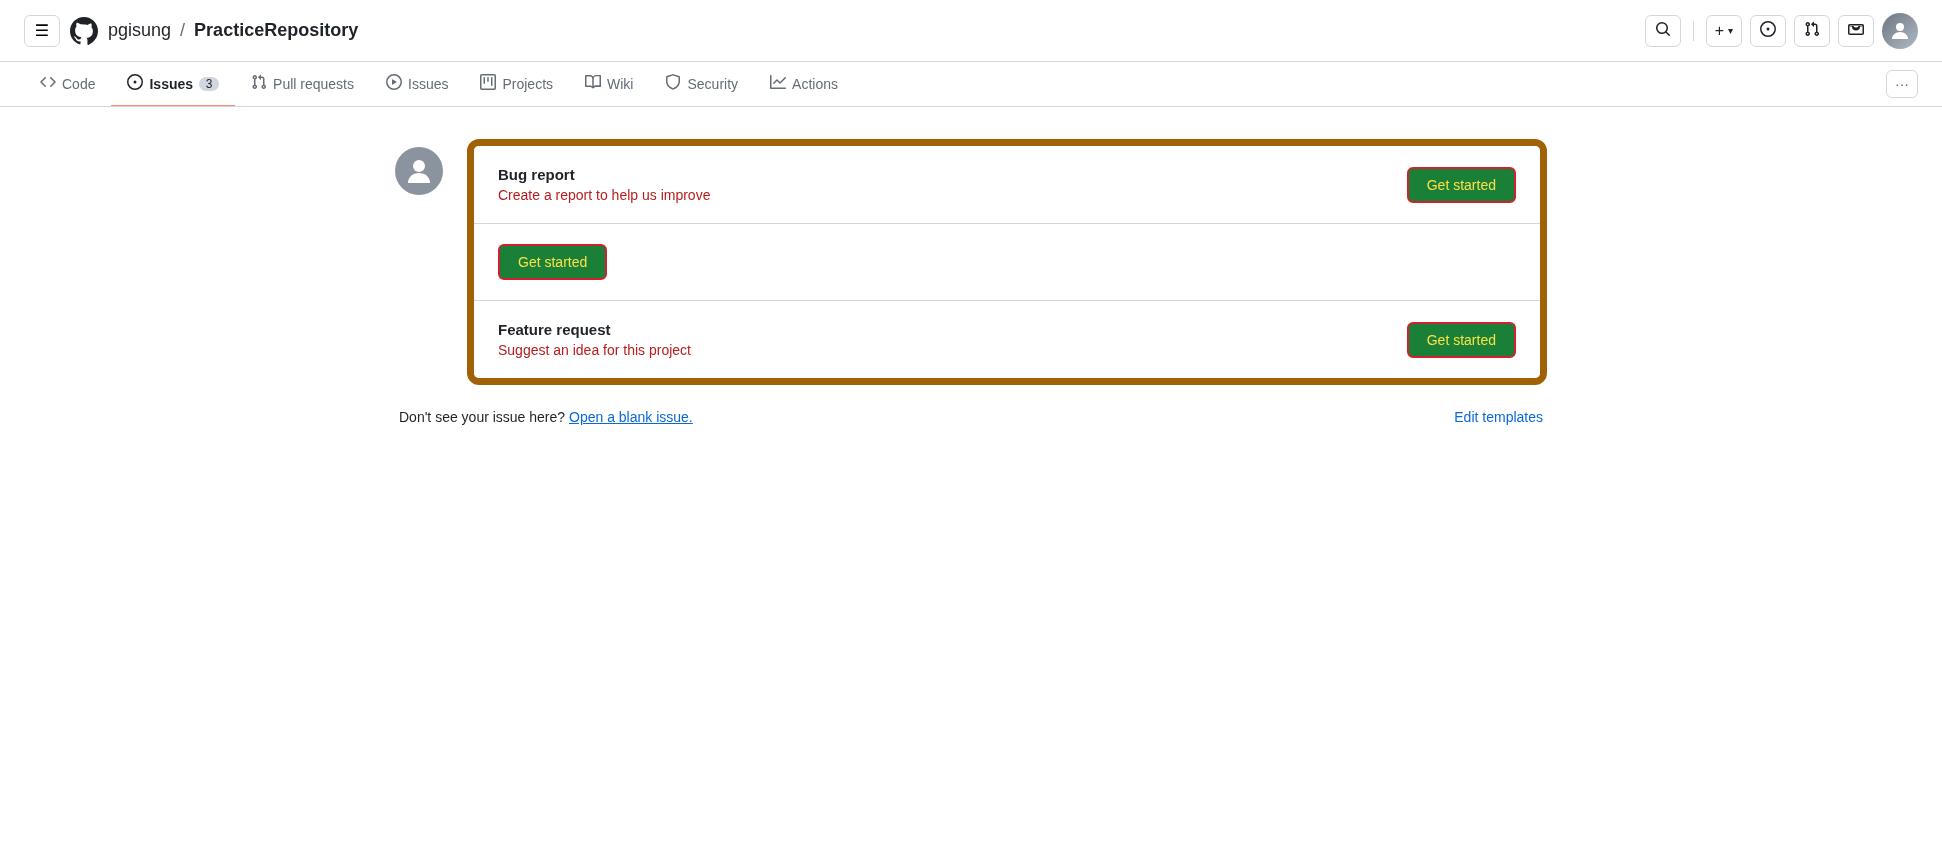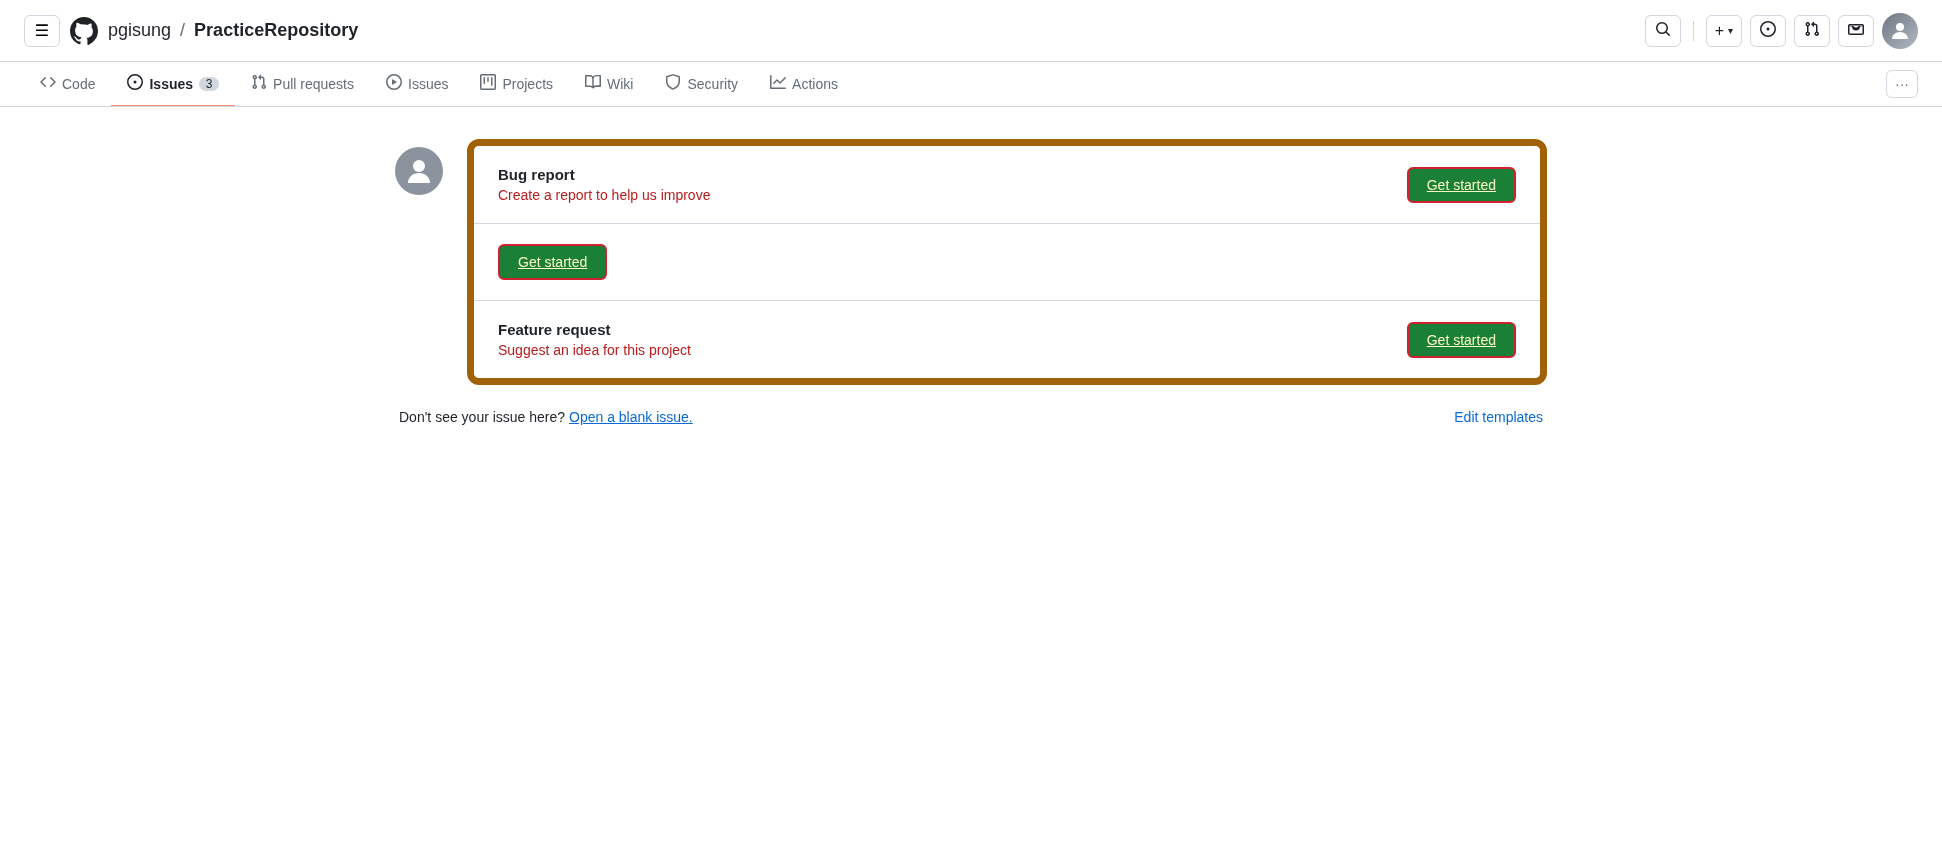--- a/index.html
+++ b/index.html
@@ -216,30 +216,29 @@
       color: #1f2328;
       margin-bottom: 4px;
     }
     .template-info .template-desc {
       font-size: 14px;
       color: #b91c1c;
     }
 
     .get-started-btn {
       background: #1a7f37;
-      color: #fef9c3;
+      color: #fde047;
       border: 2px solid #cf222e;
       border-radius: 6px;
       padding: 8px 18px;
       font-size: 14px;
       font-weight: 500;
       cursor: pointer;
       white-space: nowrap;
       flex-shrink: 0;
-      text-decoration: underline;
     }
 
     
     .footer-row {
       display: flex;
       align-items: center;
       justify-content: space-between;
       margin-top: 24px;
       padding: 0 4px;
     }

